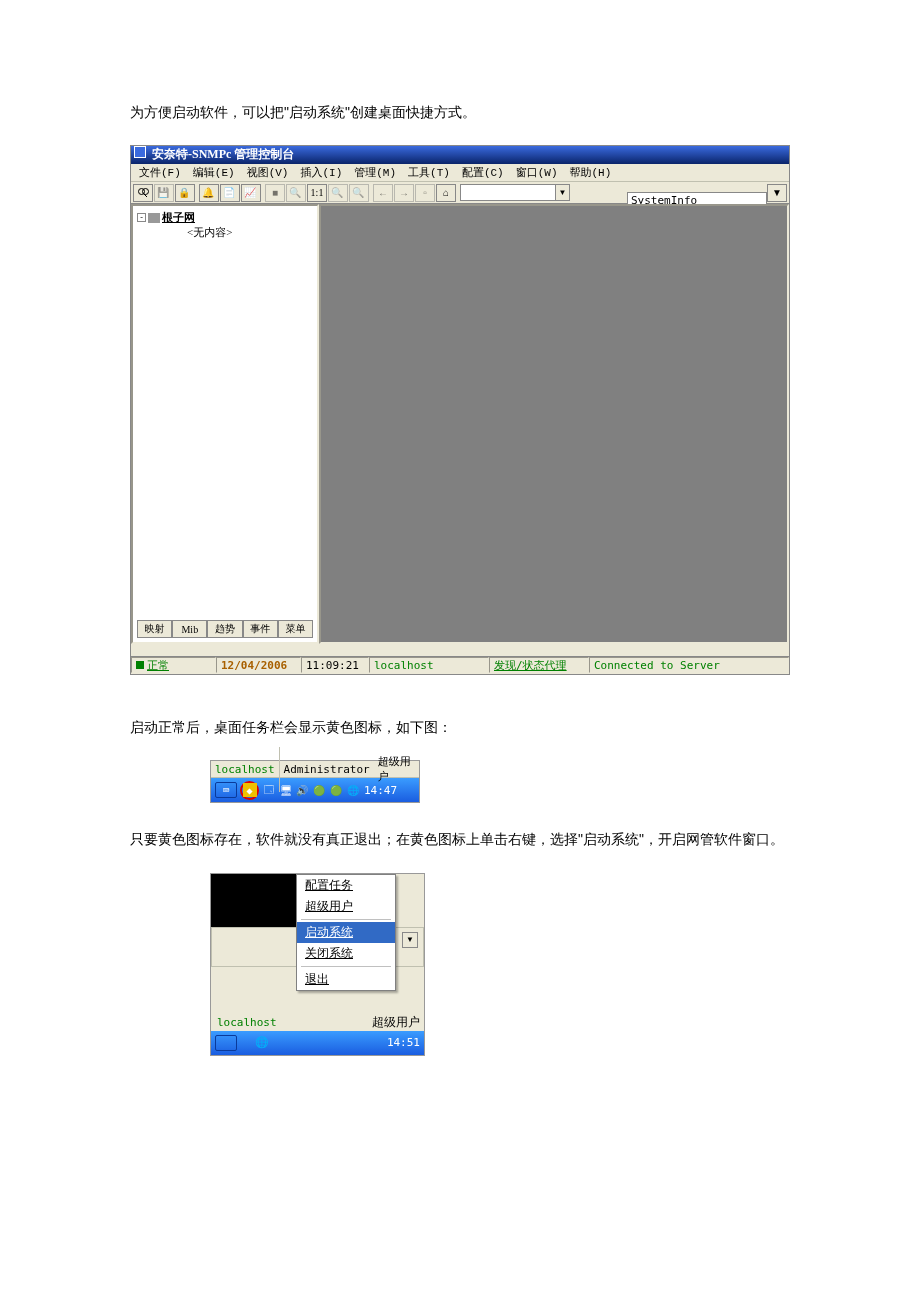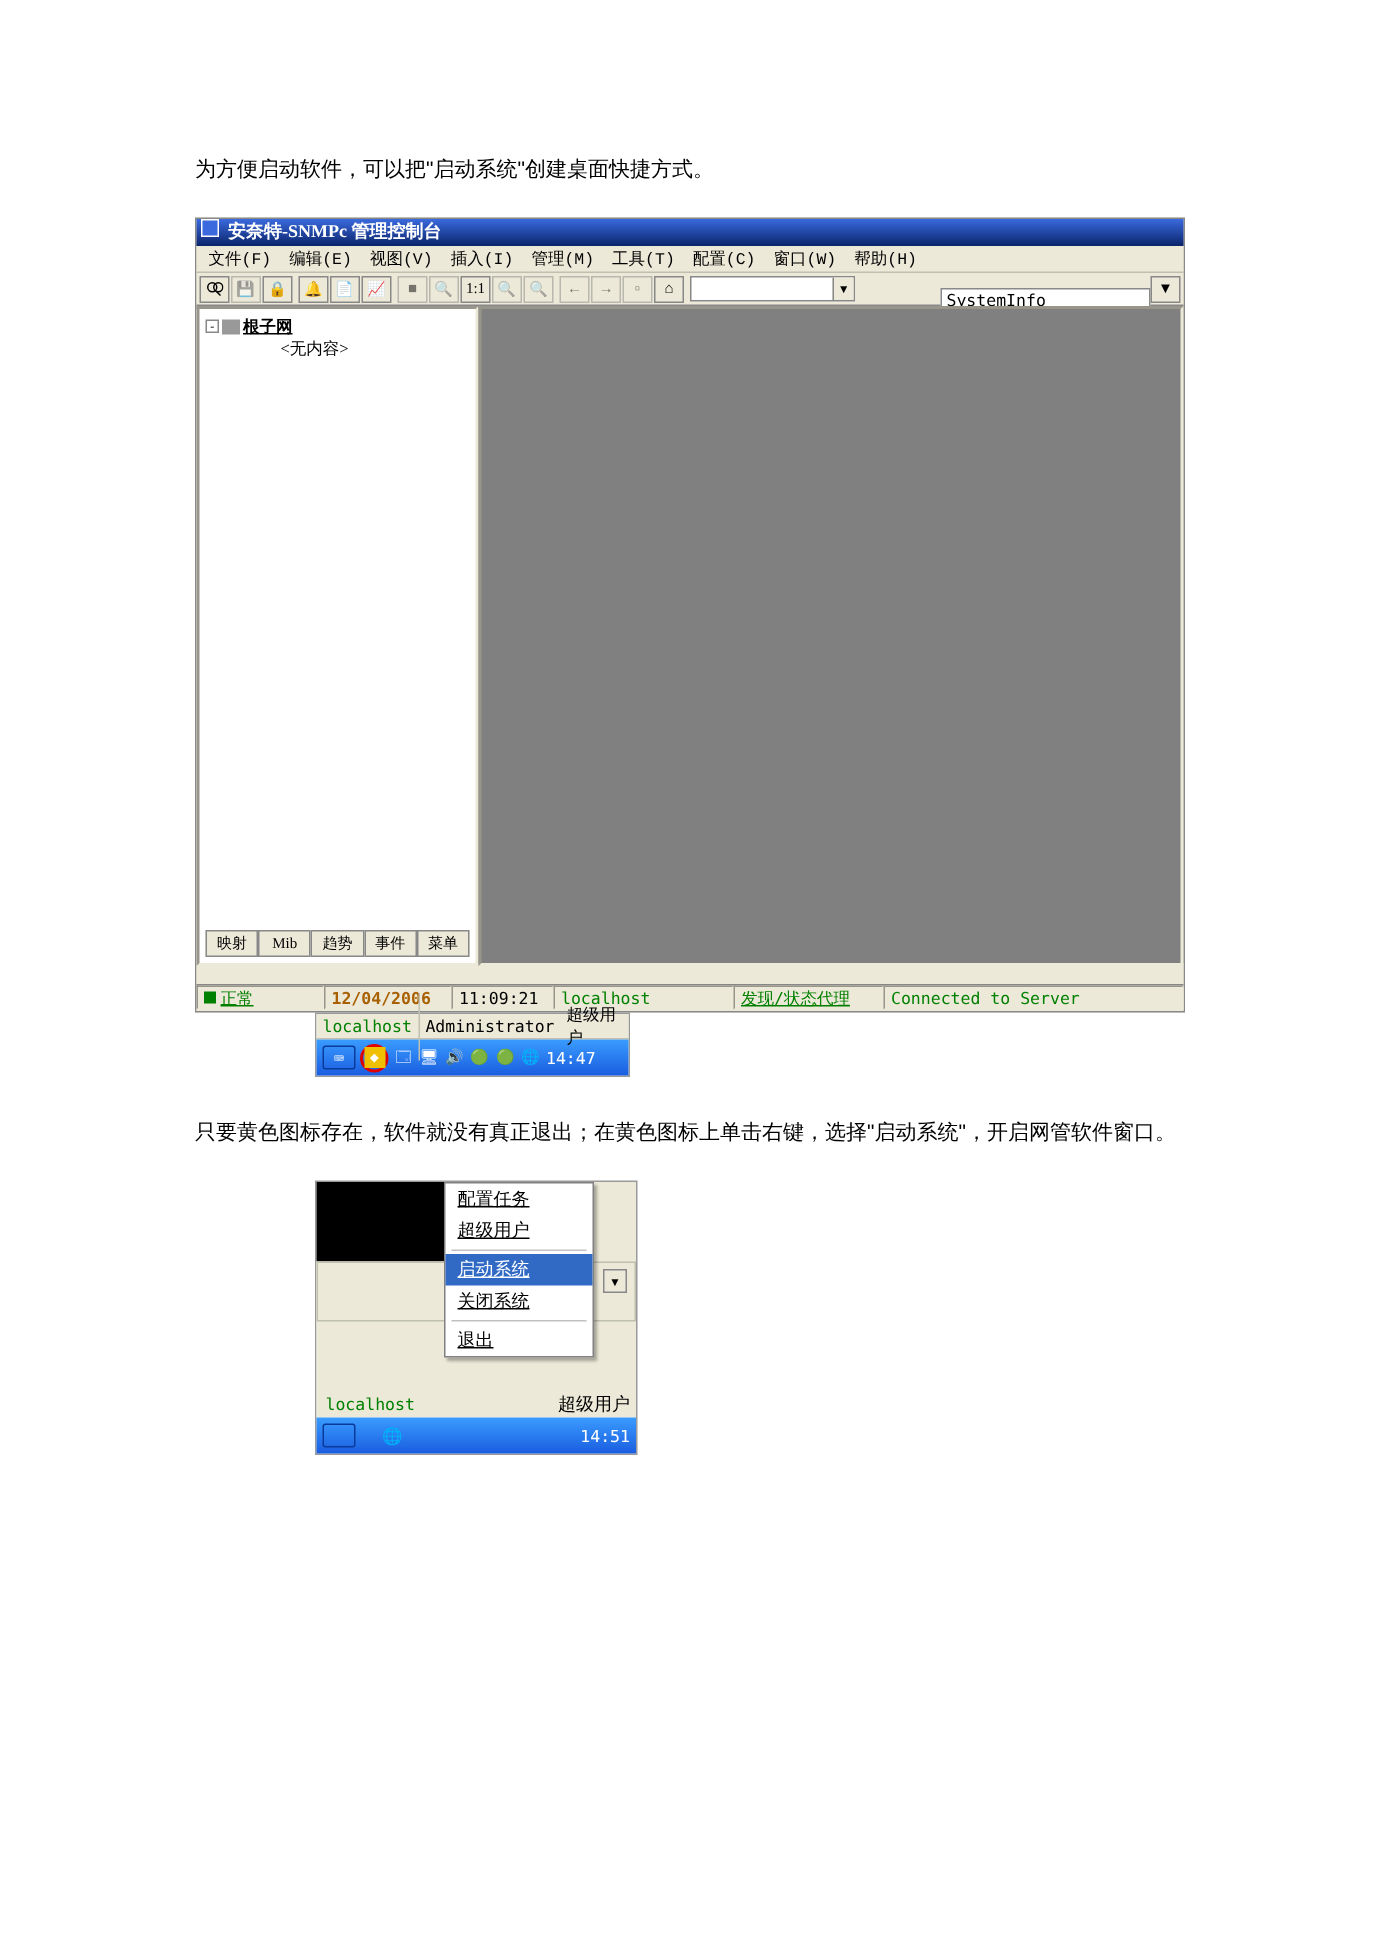--- a/index.html
+++ b/index.html
@@ -158,20 +158,21 @@
       <div class="status-seg orange" style="width:85px">12/04/2006</div>
       <div class="status-seg" style="width:68px">11:09:21</div>
       <div class="status-seg green" style="width:120px">localhost</div>
       <div class="status-seg green" style="width:100px">
           <u>发现/状态代理</u>
         </div>
       <div class="status-seg green" style="flex:1">Connected to Server</div>
     </div>
   </div>
 
+  <p class="para" style="margin-top:40px">启动正常后，桌面任务栏会显示黄色图标，如下图：</p>
 
   <div class="taskbar-shot">
     <div class="tb-top">
       <span class="a">localhost</span>
       <span class="b">Administrator</span>
       <span class="c">超级用户</span>
     </div>
     <div class="tb-bar">
       <div class="kb">⌨</div>
       <div class="circle">

